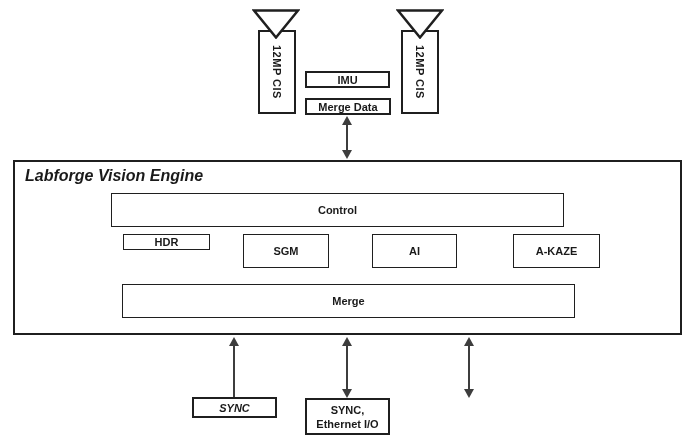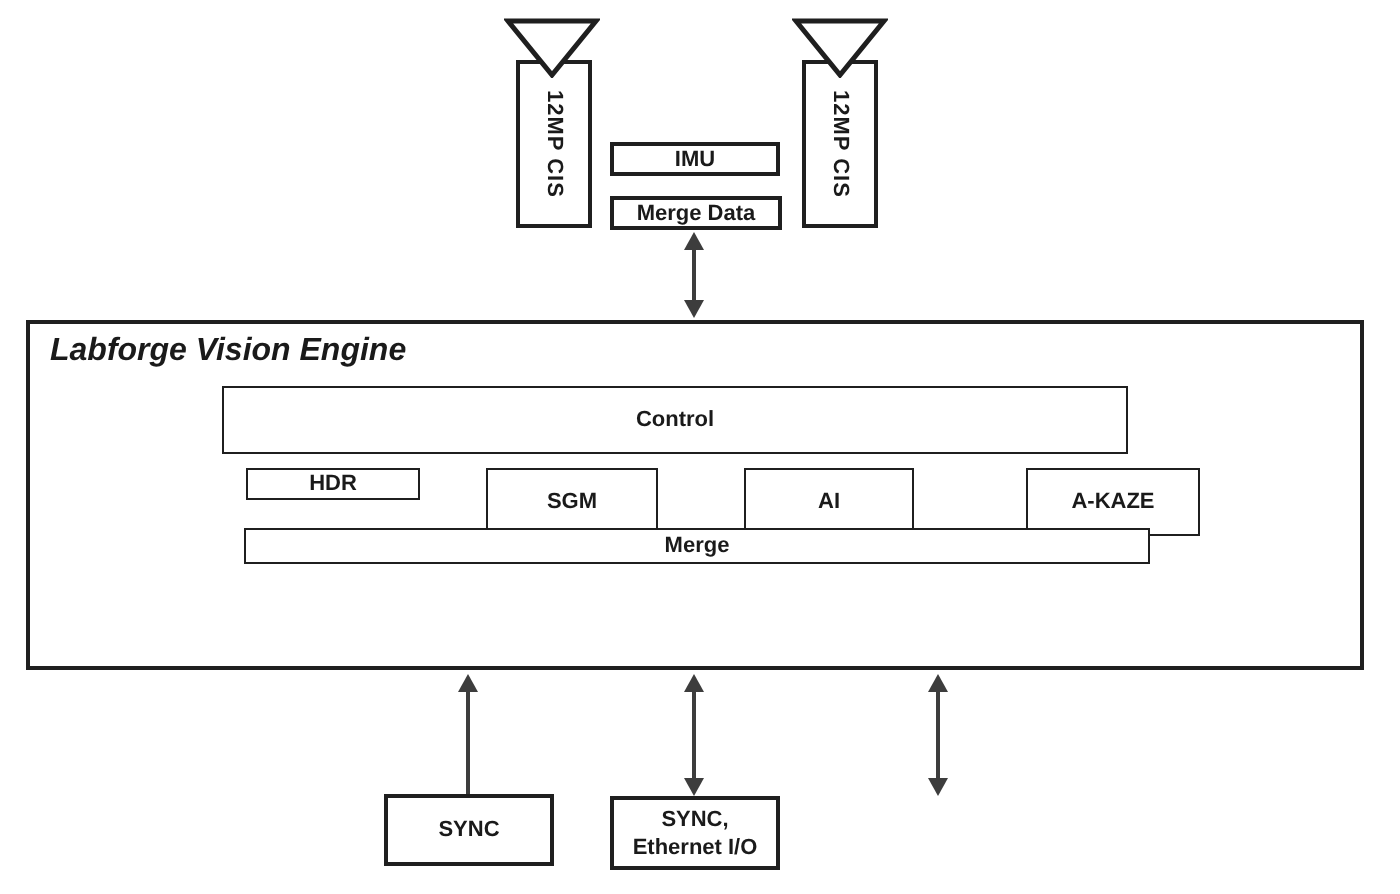--- a/index.html
+++ b/index.html
@@ -58,23 +58,23 @@
   }
   #engine-title{
     position:absolute;left:25px;top:167px;
     font-size:16px;font-weight:700;color:var(--text);font-style:italic;
   }
   #control-box{left:111px;top:193px;width:453px;height:34px;}
   #hdr-box{left:123px;top:234px;width:87px;height:16px;}
   #sgm-box{left:243px;top:234px;width:86px;height:34px;}
   #ai-box{left:372px;top:234px;width:85px;height:34px;}
   #akaze-box{left:488px;top:234px;width:87px;height:34px;margin-left:25px;}
-  #merge-box{left:122px;top:264px;width:453px;height:18px;}
+  #merge-box{left:122px;top:284px;width:453px;height:34px;}
   
-  #sync-box{left:192px;top:397px;width:85px;height:36px;}
+  #sync-box{left:192px;top:397px;width:85px;height:21px;font-style:italic;}
   #uart-box{left:305px;top:398px;width:85px;height:37px;}
   #eth-box{left:427px;top:398px;width:85px;height:37px;}
   
   .varrow{
     position:absolute;
     width:10px;
     display:flex;
     flex-direction:column;
     align-items:center;
   }

